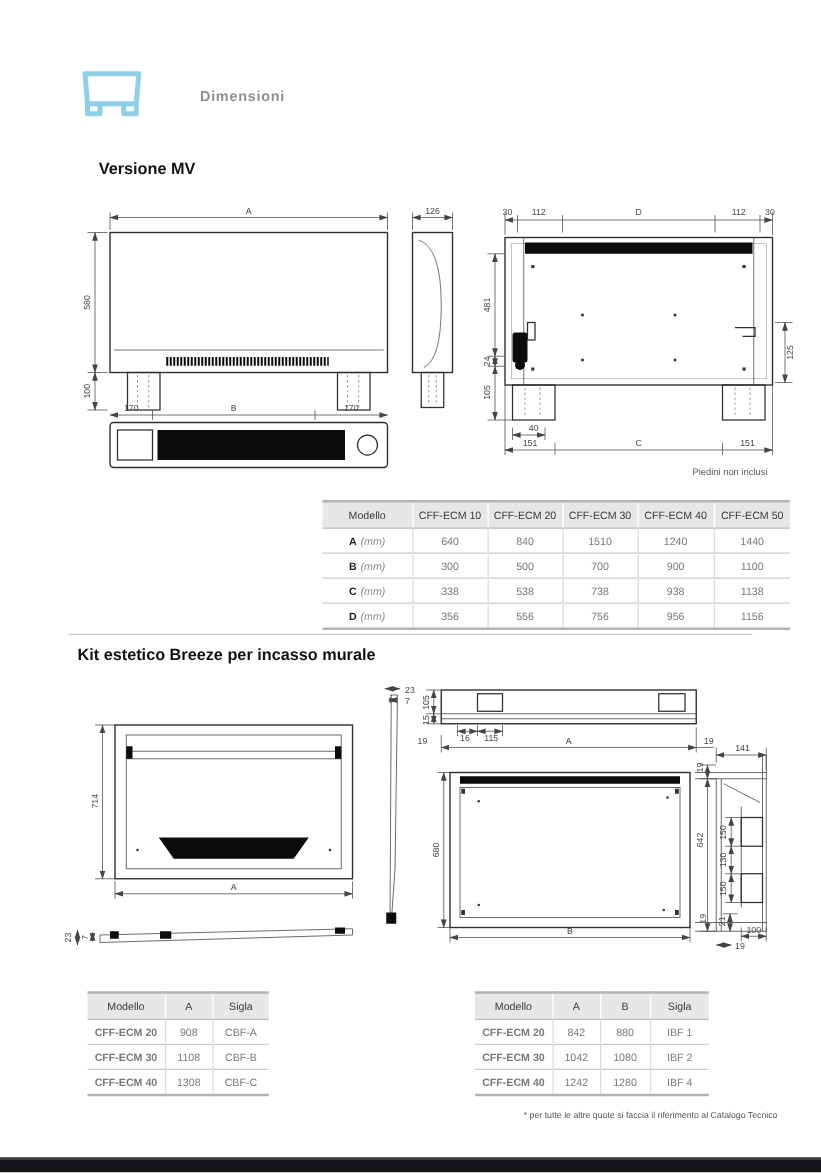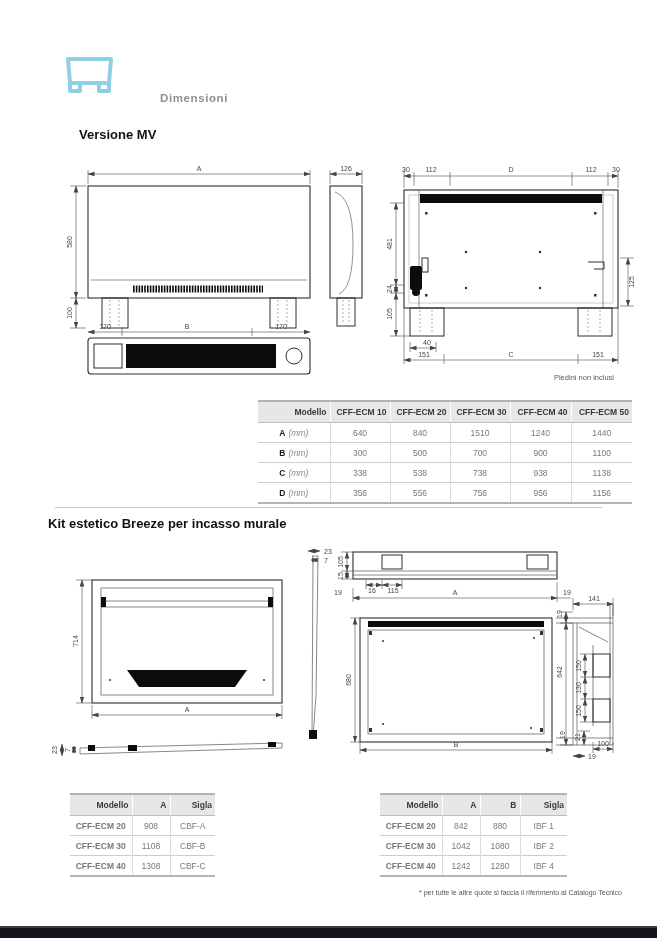--- a/index.html
+++ b/index.html
@@ -2,42 +2,42 @@
 <html><head>
 <meta charset="utf-8">
 <style>
   html,body{margin:0;padding:0;background:#ffffff;}
   body{font-family:"Liberation Sans",sans-serif;}
   .page{position:relative;width:657px;height:938px;background:#fff;overflow:hidden;}
 
   .abs{position:absolute;}
 
   .icon-box{left:60px;top:55px;width:58px;height:44px;}
-  .doc-title{left:160px;top:72px;font-size:11.5px;font-weight:bold;color:#8d9093;letter-spacing:.6px;margin-top:20px;}
+  .doc-title{left:160px;top:72px;font-size:11.5px;font-weight:bold;color:#8d9093;letter-spacing:.6px;}
   .h-section{font-size:13px;font-weight:bold;color:#111;}
   .h-mv{left:79px;top:127px;}
-  .h-kit{left:48px;top:516px;}
+  .h-kit{left:62px;top:516px;}
   .divider{left:55px;top:507px;width:547px;height:1px;background:#c9c9c9;}
 
   svg.drawings{left:0;top:0;pointer-events:none;}
   .ln{stroke:#4a4a4a;stroke-width:.6;fill:none;}
   .dim{stroke:#4a4a4a;stroke-width:.6;fill:none;marker-start:url(#ar);marker-end:url(#ar);}
   .th{stroke:#2e2e2e;stroke-width:1.1;fill:#fff;}
   .thn{stroke:#2e2e2e;stroke-width:1;fill:none;}
   .md{stroke:#555;stroke-width:.7;fill:none;}
   .lt{stroke:#9a9a9a;stroke-width:.5;fill:none;}
   .dsh{stroke:#777;stroke-width:.6;fill:none;stroke-dasharray:2 2;}
   .blk{fill:#0c0c0c;stroke:none;}
   text.d{font-family:"Liberation Sans",sans-serif;font-size:7px;fill:#454545;text-anchor:middle;}
   text.note{font-family:"Liberation Sans",sans-serif;font-size:7.5px;fill:#5a5a5a;text-anchor:end;}
 
   table.tbl{position:absolute;border-collapse:collapse;table-layout:fixed;
     border-top:2px solid #b3b3b3;border-bottom:2px solid #b3b3b3;background:#fff;}
-  table.tbl th{background:#e7e7e7;color:#3a3a3a;font-weight:bold;font-size:8.5px;
-    padding:5px 3px;border-left:1px solid #fff;border-bottom:1px solid #bdbdbd;text-align:right;}
+  table.tbl th{background:#e7e7e7;color:#3a3a3a;font-weight:normal;font-size:8.5px;
+    padding:5px 3px;border-left:1px solid #fff;border-bottom:1px solid #bdbdbd;text-align:center;}
   table.tbl td{font-size:8.5px;color:#787878;text-align:center;padding:4.5px 3px;
     border-left:1px solid #dcdcdc;border-top:1px solid #cccccc;}
   table.tbl tr > :first-child{border-left:none;}
   table.tbl thead tr > :first-child{border-left:none;}
   table.tbl td b{color:#1d1d1d;font-weight:bold;}
   td .unit{margin-left:3px;color:#8a8a8a;font-style:italic;}
   td.model{color:#1d1d1d;font-weight:bold;}
   .tbl-mv{left:258px;top:400px;width:374px;}
   .tbl-kl{left:70px;top:793px;width:145px;}
   .tbl-kr{left:380px;top:793px;width:187px;}

